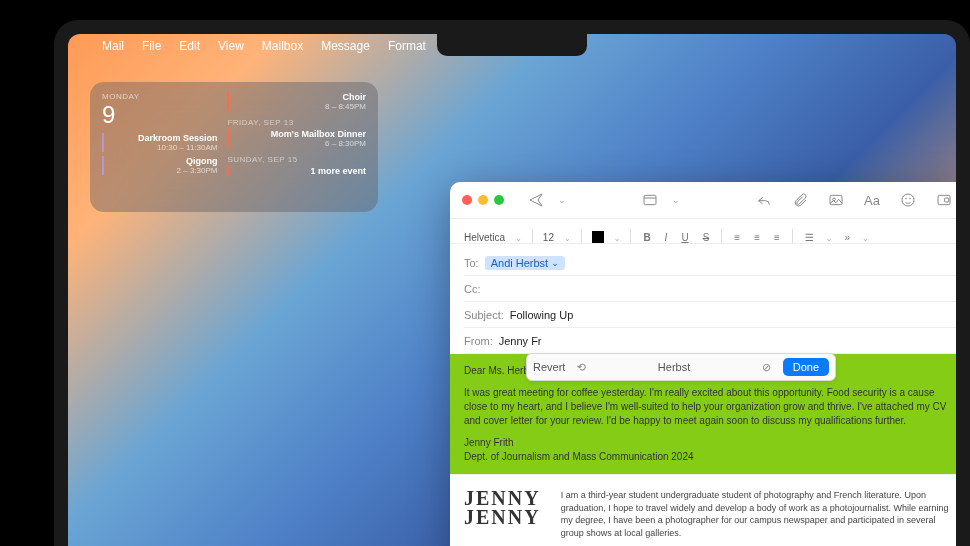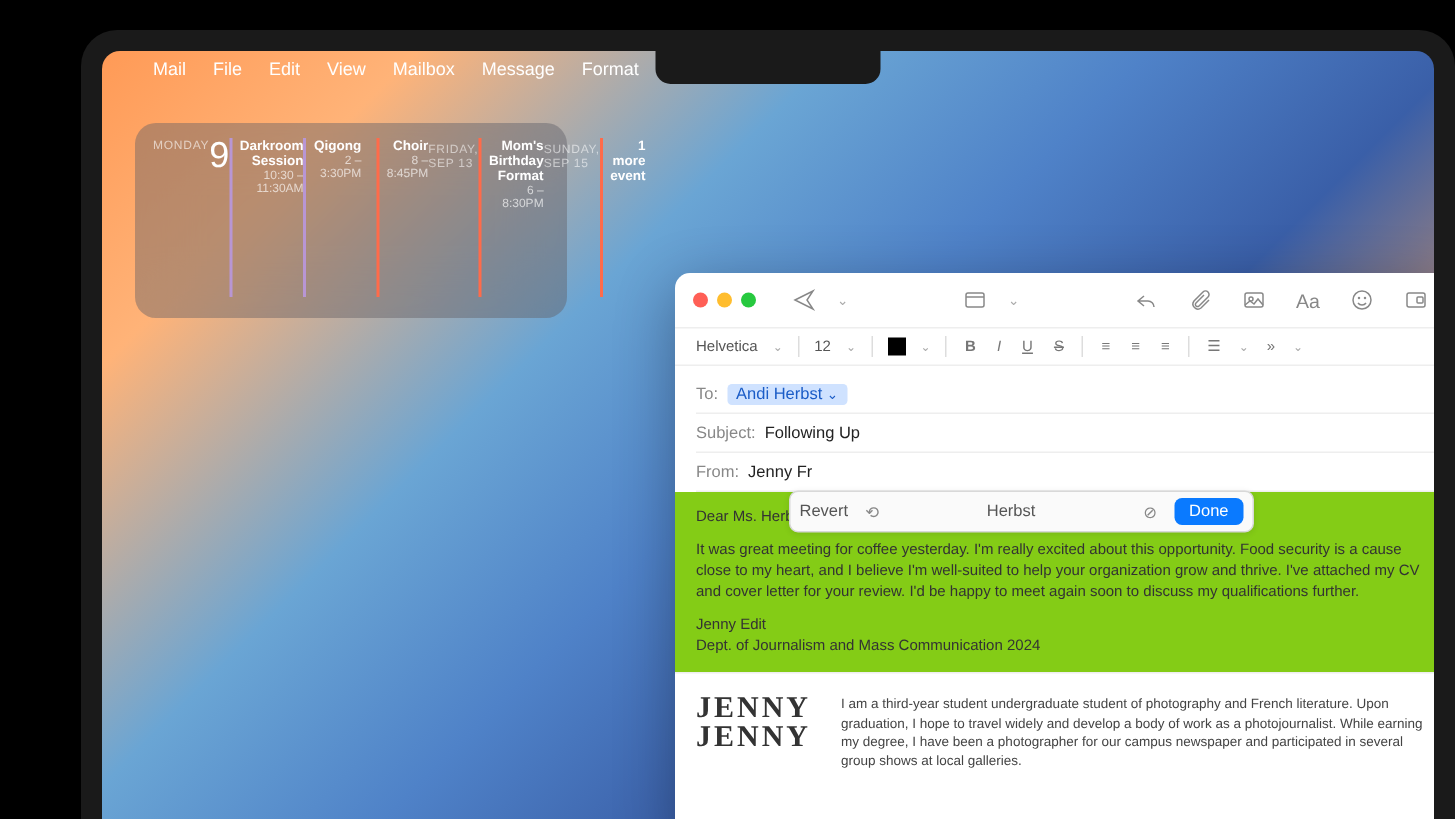--- a/index.html
+++ b/index.html
@@ -18,42 +18,42 @@
 
 .menubar { position: absolute; top: 0; left: 0; right: 0; height: 24px; display: flex; align-items: center; gap: 18px; padding: 0 16px; color: #fff; font-size: 12px; font-weight: 500; }
 .apple-logo { font-size: 14px; }
 .menubar .app { font-weight: 400; }
 
 .widget {
   position: absolute; top: 48px; left: 22px; width: 288px; height: 130px;
   background: rgba(90,90,100,.42); backdrop-filter: blur(20px); border-radius: 14px;
   padding: 10px 12px; color: #fff; display: grid; grid-template-columns: 1fr 1.2fr; gap: 4px 10px; font-size: 9px;
 }
-.widget .col { display: flex; flex-direction: row; }
+.widget .col { display: flex; flex-direction: column; }
 .widget .hdr { color: rgba(255,255,255,.6); font-size: 8px; letter-spacing: .5px; text-transform: uppercase; margin-bottom: 2px; }
 .widget .big { font-size: 24px; font-weight: 300; line-height: 1; margin-bottom: 6px; }
 .evt { border-left: 2px solid; padding-left: 5px; margin-bottom: 4px; text-align: right; }
 .evt .t { font-weight: 600; font-size: 9px; }
 .evt .s { font-size: 8px; color: rgba(255,255,255,.65); }
 .sec-hdr { color: rgba(255,255,255,.55); font-size: 8px; letter-spacing: .5px; margin: 3px 0 2px; }
 
 .mail {
   position: absolute; top: 148px; left: 382px; width: 520px; height: 380px;
   background: #fff; border-radius: 10px; box-shadow: 0 10px 40px rgba(0,0,0,.3); overflow: hidden;
   display: flex; flex-direction: column; font-size: 11px; color: #333;
 }
 .mail-tb { height: 36px; display: flex; align-items: center; padding: 0 12px; gap: 8px; }
 .traffic { display: flex; gap: 6px; margin-right: 10px; }
 .dot { width: 10px; height: 10px; border-radius: 50%; }
 .dot.r { background: #ff5f56; } .dot.y { background: #ffbd2e; } .dot.g { background: #27c93f; }
 .ticon { width: 28px; height: 22px; display: flex; align-items: center; justify-content: center; color: #888; cursor: pointer; }
 .ticon svg { width: 16px; height: 16px; fill: none; stroke: currentColor; stroke-width: 1.5; }
 .spacer { flex: 1; }
 
-.fmt-bar { height: 26px; border-top: 1px solid #eee; border-bottom: 1px solid #eee; display: flex; align-items: center; padding: 0 14px; gap: 10px; font-size: 10px; color: #555; }
+.fmt-bar { height: 26px; border-top: 1px solid #eee; border-bottom: 1px solid #eee; display: flex; align-items: flex-end; padding: 0 14px; gap: 10px; font-size: 10px; color: #555; }
 .fmt-bar .sep { width: 1px; height: 14px; background: #ddd; }
 .swatch { width: 12px; height: 12px; background: #000; }
 .fmt-btn { padding: 0 2px; cursor: pointer; color: #777; }
 
 .fields { padding: 6px 14px 0; }
 .fld { display: flex; align-items: center; min-height: 26px; border-bottom: 1px solid #eee; gap: 6px; }
 .fld .lbl { color: #888; font-size: 11px; }
 .chip { background: #cfe2ff; color: #1a5cc7; border-radius: 3px; padding: 1px 6px; font-size: 11px; display: inline-flex; align-items: center; }
 .chip::after { content: "⌄"; margin-left: 3px; font-size: 9px; }
 .fld .val { color: #222; font-size: 11px; }
@@ -113,21 +113,21 @@
           <div class="s">2 – 3:30PM</div>
         </div>
       </div>
       <div class="col">
         <div class="evt" style="border-color:#ff6b4a">
           <div class="t">Choir</div>
           <div class="s">8 – 8:45PM</div>
         </div>
         <div class="sec-hdr">FRIDAY, SEP 13</div>
         <div class="evt" style="border-color:#ff6b4a">
-          <div class="t">Mom's Birthday Format</div>
+          <div class="t">Mom's Mailbox Dinner</div>
           <div class="s">6 – 8:30PM</div>
         </div>
         <div class="sec-hdr">SUNDAY, SEP 15</div>
         <div class="evt" style="border-color:#ff6b4a">
           <div class="t">1 more event</div>
         </div>
       </div>
     </div>
 
     <div class="mail">
@@ -208,20 +208,23 @@
         <span class="fmt-btn">☰</span>
         <span style="color:#aaa;font-size:8px">⌄</span>
         <span class="fmt-btn">»</span>
         <span style="color:#aaa;font-size:8px">⌄</span>
       </div>
 
       <div class="fields">
         <div class="fld">
           <span class="lbl">To:</span>
           <span class="chip">Andi Herbst</span>
+        </div>
+        <div class="fld">
+          <span class="lbl">Cc:</span>
         </div>
         <div class="fld">
           <span class="lbl">Subject:</span>
           <span class="val">Following Up</span>
         </div>
         <div class="fld from-row">
           <span class="lbl">From:</span>
           <span class="val">Jenny Fr</span>
           <div class="wt-popup">
             <span class="rv">Revert</span>
@@ -230,21 +233,21 @@
             <span class="wtico">⊘</span>
             <span class="done">Done</span>
           </div>
         </div>
       </div>
 
       <div class="body-txt">
         <p class="greeting">Dear Ms. Herbst,</p>
         <p>It was great meeting for coffee yesterday. I'm really excited about this opportunity. Food security is a cause close to my heart, and I believe I'm well-suited to help your organization grow and thrive. I've attached my CV and cover letter for your review. I'd be happy to meet again soon to discuss my qualifications further.</p>
         <div class="sig">
-          <div>Jenny Edit</div>
+          <div>Jenny Frith</div>
           <div>Dept. of Journalism and Mass Communication 2024</div>
         </div>
       </div>
 
       <div class="attachment">
         <div>
           <div class="att-name">JENNY</div>
           <div class="att-name">JENNY</div>
         </div>
         <div class="att-body">I am a third-year student undergraduate student of photography and French literature. Upon graduation, I hope to travel widely and develop a body of work as a photojournalist. While earning my degree, I have been a photographer for our campus newspaper and participated in several group shows at local galleries.</div>

